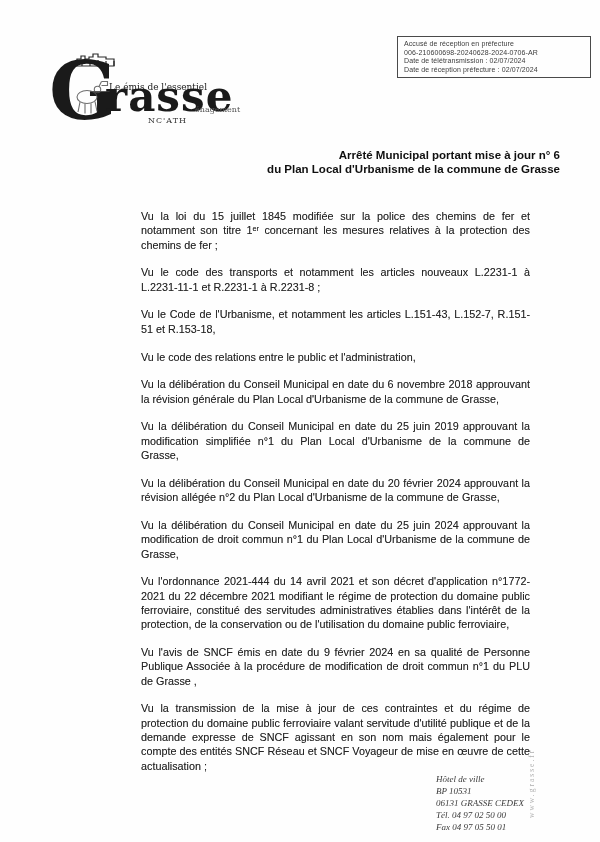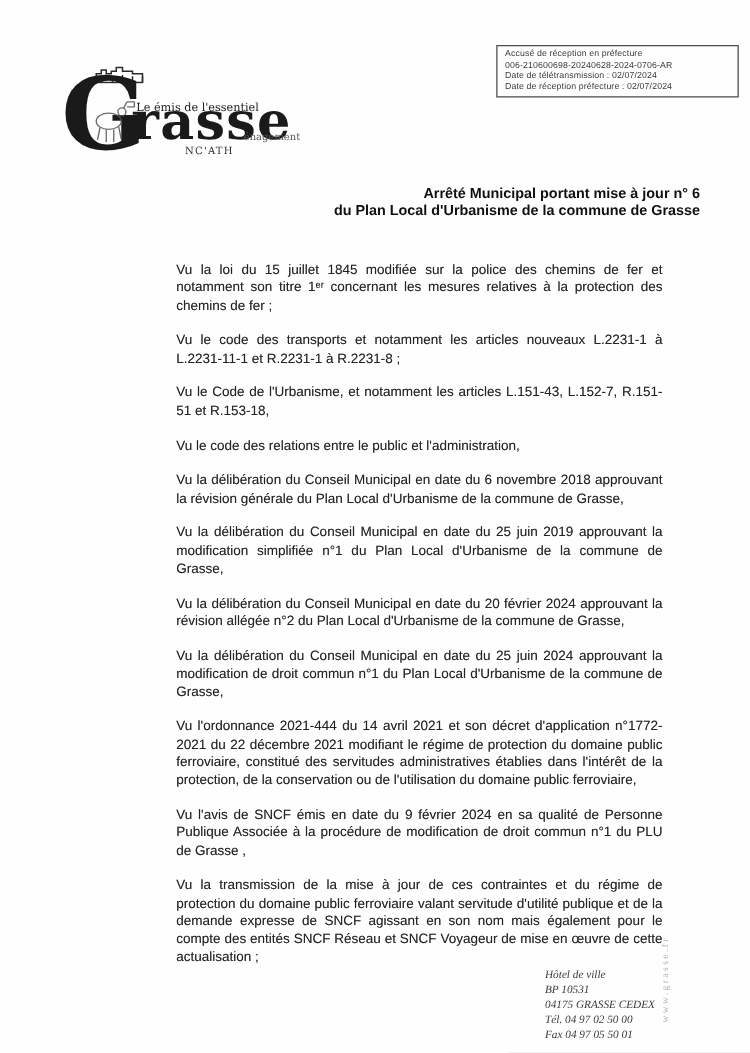--- a/index.html
+++ b/index.html
@@ -113,20 +113,20 @@
     <p>Vu la délibération du Conseil Municipal en date du 20 février 2024 approuvant la révision allégée n°2 du Plan Local d'Urbanisme de la commune de Grasse,</p>
     <p>Vu la délibération du Conseil Municipal en date du 25 juin 2024 approuvant la modification de droit commun n°1 du Plan Local d'Urbanisme de la commune de Grasse,</p>
     <p>Vu l'ordonnance 2021-444 du 14 avril 2021 et son décret d'application n°1772-2021 du 22 décembre 2021 modifiant le régime de protection du domaine public ferroviaire, constitué des servitudes administratives établies dans l'intérêt de la protection, de la conservation ou de l'utilisation du domaine public ferroviaire,</p>
     <p>Vu l'avis de SNCF émis en date du 9 février 2024 en sa qualité de Personne Publique Associée à la procédure de modification de droit commun n°1 du PLU de Grasse ,</p>
     <p>Vu la transmission de la mise à jour de ces contraintes et du régime de protection du domaine public ferroviaire valant servitude d'utilité publique et de la demande expresse de SNCF agissant en son nom mais également pour le compte des entités SNCF Réseau et SNCF Voyageur de mise en œuvre de cette actualisation ;</p>
   </div>
 
   <div class="footer-address">
     <div>Hôtel de ville</div>
     <div>BP 10531</div>
-    <div>04175 GRASSE CEDEX</div>
+    <div>06131 GRASSE CEDEX</div>
     <div>Tél. 04 97 02 50 00</div>
     <div>Fax 04 97 05 50 01</div>
   </div>
 
   <div class="website-vertical">www.grasse.fr</div>
 
 </div>
 
 </body></html>

